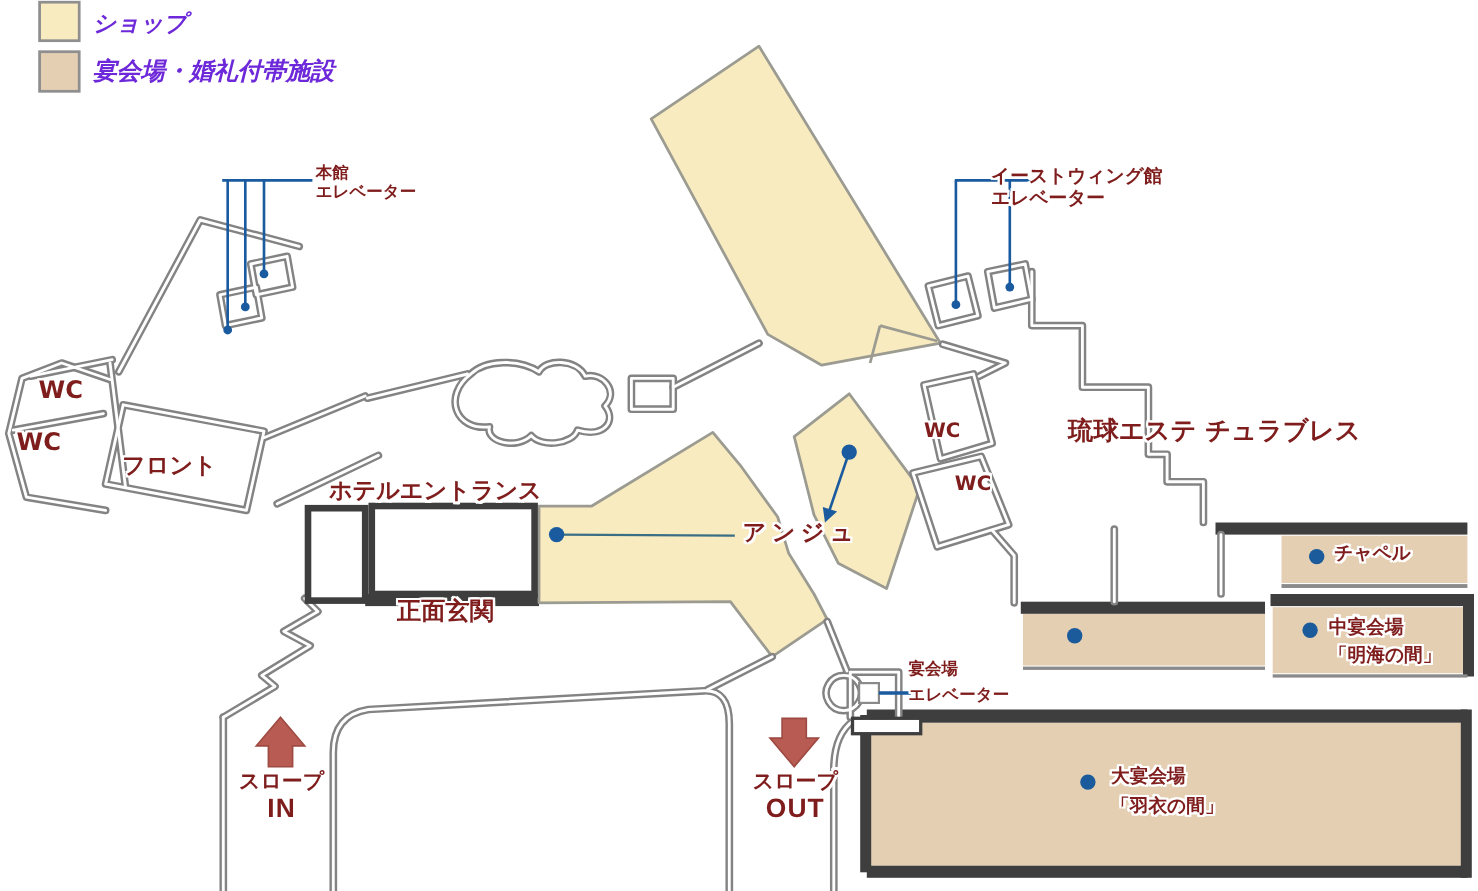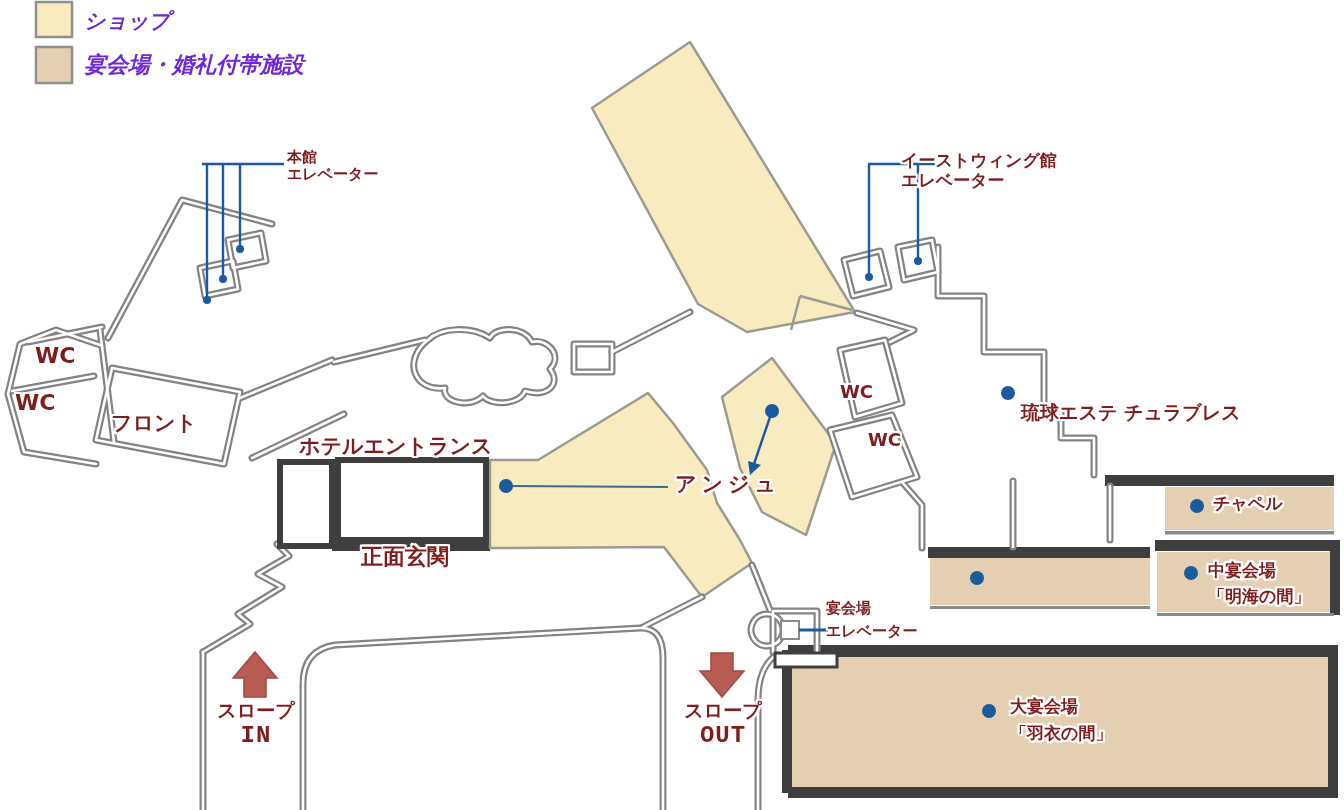--- a/index.html
+++ b/index.html
@@ -10,21 +10,21 @@
   .g1{fill:none;stroke:#838383;stroke-width:7;stroke-linejoin:round;stroke-linecap:round;}
   .g2{fill:none;stroke:#ffffff;stroke-width:2.6;stroke-linejoin:round;stroke-linecap:round;}
   .dark{fill:none;stroke:#3e3e3e;stroke-width:6;stroke-linejoin:miter;}
   .lbl{position:absolute;color:#7f1d1d;font-weight:bold;white-space:nowrap;line-height:1.15;
        text-shadow:-2px 0 0 #fff,2px 0 0 #fff,0 -2px 0 #fff,0 2px 0 #fff,
                    -2px -2px 0 #fff,2px -2px 0 #fff,-2px 2px 0 #fff,2px 2px 0 #fff,
                    -1px -2px 0 #fff,1px 2px 0 #fff,-2px 1px 0 #fff,2px -1px 0 #fff;}
   .legend-lbl{position:absolute;color:#6d28d9;font-weight:bold;white-space:nowrap;font-style:italic;}
   .two .l2{display:block;}
   .center{text-align:center;}
-  .serif{font-family:Liberation Mono, monospace;font-size:24px;letter-spacing:1px;}
+  .serif{font-family:Liberation Sans, sans-serif;font-size:24px;letter-spacing:1px;}
 </style>
 </head>
 <body>
 
 <div class="stage">
 
   <svg width="1344" height="810" viewBox="0 0 1344 810">
     <defs>
       <path id="p1" d="M108,338 L182,200 L272,224"></path>
       <path id="p3" d="M100,345 L56,330 L20,344 L8,394 L24,452 L96,464"></path>
@@ -222,21 +222,21 @@
   <div class="lbl" style="left:35px;top:343px;font-size:22px;">WC</div>
   <div class="lbl" style="left:15px;top:390px;font-size:22px;">WC</div>
   <div class="lbl" style="left:99px;top:411px;font-size:21px;margin-left:12px;">フロント</div>
   <div class="lbl" style="left:299px;top:434px;font-size:21px;">ホテルエントランス</div>
   <div class="lbl" style="left:361px;top:544px;font-size:22px;">正面玄関</div>
   <div class="lbl" style="left:675px;top:472px;font-size:21px;letter-spacing:5px;">アンジュ</div>
 
   <div class="lbl" style="left:840px;top:382px;font-size:18px;">WC</div>
   <div class="lbl" style="left:868px;top:430px;font-size:18px;">WC</div>
 
-  <div class="lbl" style="left:1021px;top:379px;font-size:19px;margin-top:23px;">琉球エステ チュラブレス</div>
+  <div class="lbl" style="left:971px;top:379px;font-size:23px;">琉球エステ チュラブレス</div>
   <div class="lbl" style="left:1213px;top:494px;font-size:17px;">チャペル</div>
 
   <div class="lbl two" style="left:1208px;top:558px;font-size:17px;line-height:1.5;">
     <span class="l2">中宴会場</span>
     <span class="l2">「明海の間」</span>
   </div>
   <div class="lbl two" style="left:1010px;top:693px;font-size:17px;line-height:1.6;">
     <span class="l2">大宴会場</span>
     <span class="l2">「羽衣の間」</span>
   </div>

